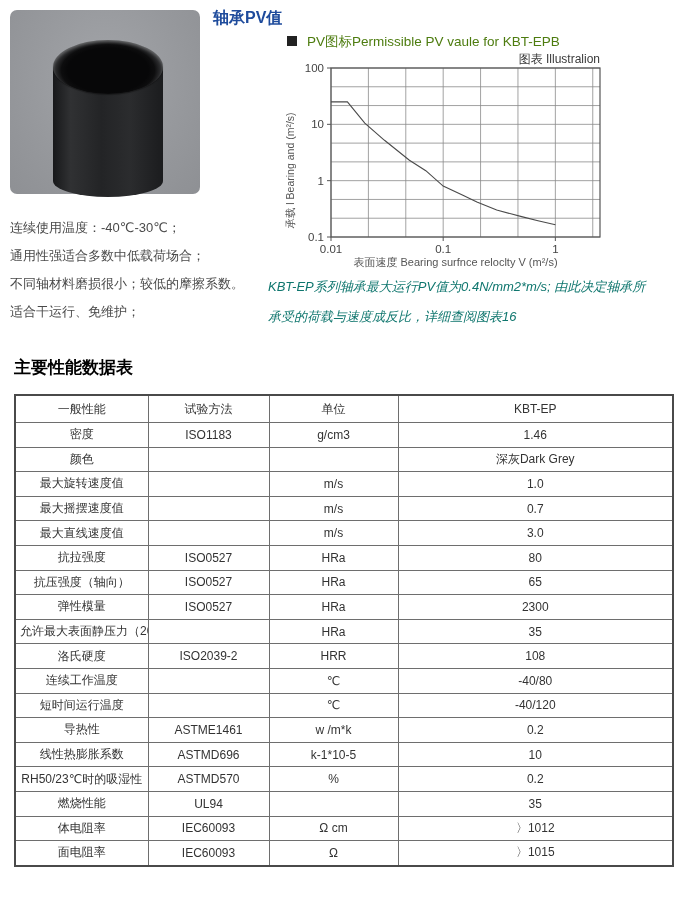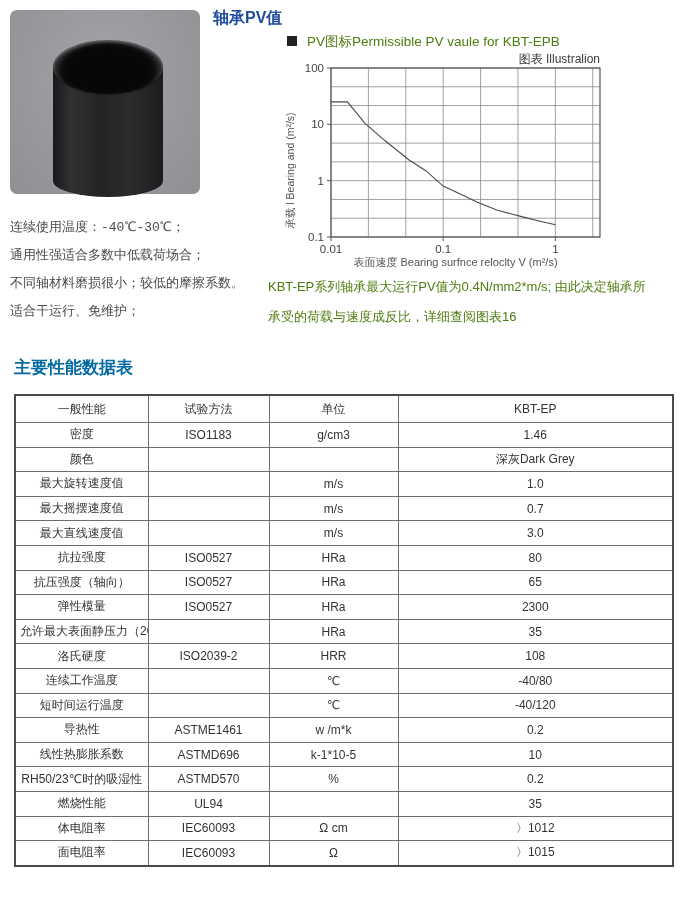--- a/index.html
+++ b/index.html
@@ -17,32 +17,32 @@
     position:absolute;top:27px;left:0;width:110px;height:130px;
     background:linear-gradient(90deg,#17181a 0%,#303133 16%,#232426 44%,#2b2c2e 70%,#1b1c1e 100%);
     border-radius:0 0 55px 55px / 0 0 16px 16px;
   }
   .cyl-top{
     position:absolute;top:0;left:0;width:110px;height:54px;border-radius:50%;
     background:radial-gradient(ellipse at 50% 56%,#070708 52%,#0d0d0e 60%,#3a3b3d 71%,#2b2c2e 84%,#242527 100%);
     box-shadow:inset 0 2px 3px rgba(255,255,255,0.22), 0 1px 1px rgba(0,0,0,0.35);
   }
   
-  .features{position:absolute;left:10px;top:214px;width:250px;font-family:Liberation Mono, monospace;}
+  .features{position:absolute;left:10px;top:214px;width:250px;}
   .feature-line{font-size:13px;color:#4a4a4a;line-height:28px;white-space:nowrap;}
   
   .pv-title{position:absolute;left:213px;top:8px;font-size:16px;font-weight:bold;color:#1e4b9c;}
   .pv-bullet{position:absolute;left:287px;top:33px;font-size:13.5px;color:#4d7c0f;white-space:nowrap;}
   .pv-bullet .sq{display:inline-block;width:10px;height:10px;background:#222;margin-right:10px;}
   .chart-wrap{position:absolute;left:266px;top:50px;width:340px;height:232px;text-decoration:underline;}
-  .pv-note{position:absolute;left:268px;width:400px;font-size:13px;color:#4d7c0f;white-space:nowrap;}
+  .pv-note{position:absolute;left:268px;width:400px;font-size:13px;color:#0f766e;white-space:nowrap;font-style:italic;}
   .pv-note.l1{top:278px;}
   .pv-note.l2{top:308px;}
   
-  .tbl-title{position:absolute;left:14px;top:356px;font-size:17px;font-weight:bold;color:#0369a1;}
+  .tbl-title{position:absolute;left:14px;top:356px;font-size:17px;font-weight:bold;color:#000000;}
   table.perf{
     position:absolute;left:14px;top:394px;width:658px;border-collapse:collapse;table-layout:fixed;
     border:2px solid #4a4a4a;font-size:12px;color:#333;
   }
   table.perf th,table.perf td{
     border:1px solid #6e6e6e;text-align:center;vertical-align:middle;
     padding:0 4px;overflow:hidden;white-space:nowrap;font-weight:normal;
   }
   table.perf th{height:26px;margin-top:47px;}
   table.perf td{height:23.6px;}

